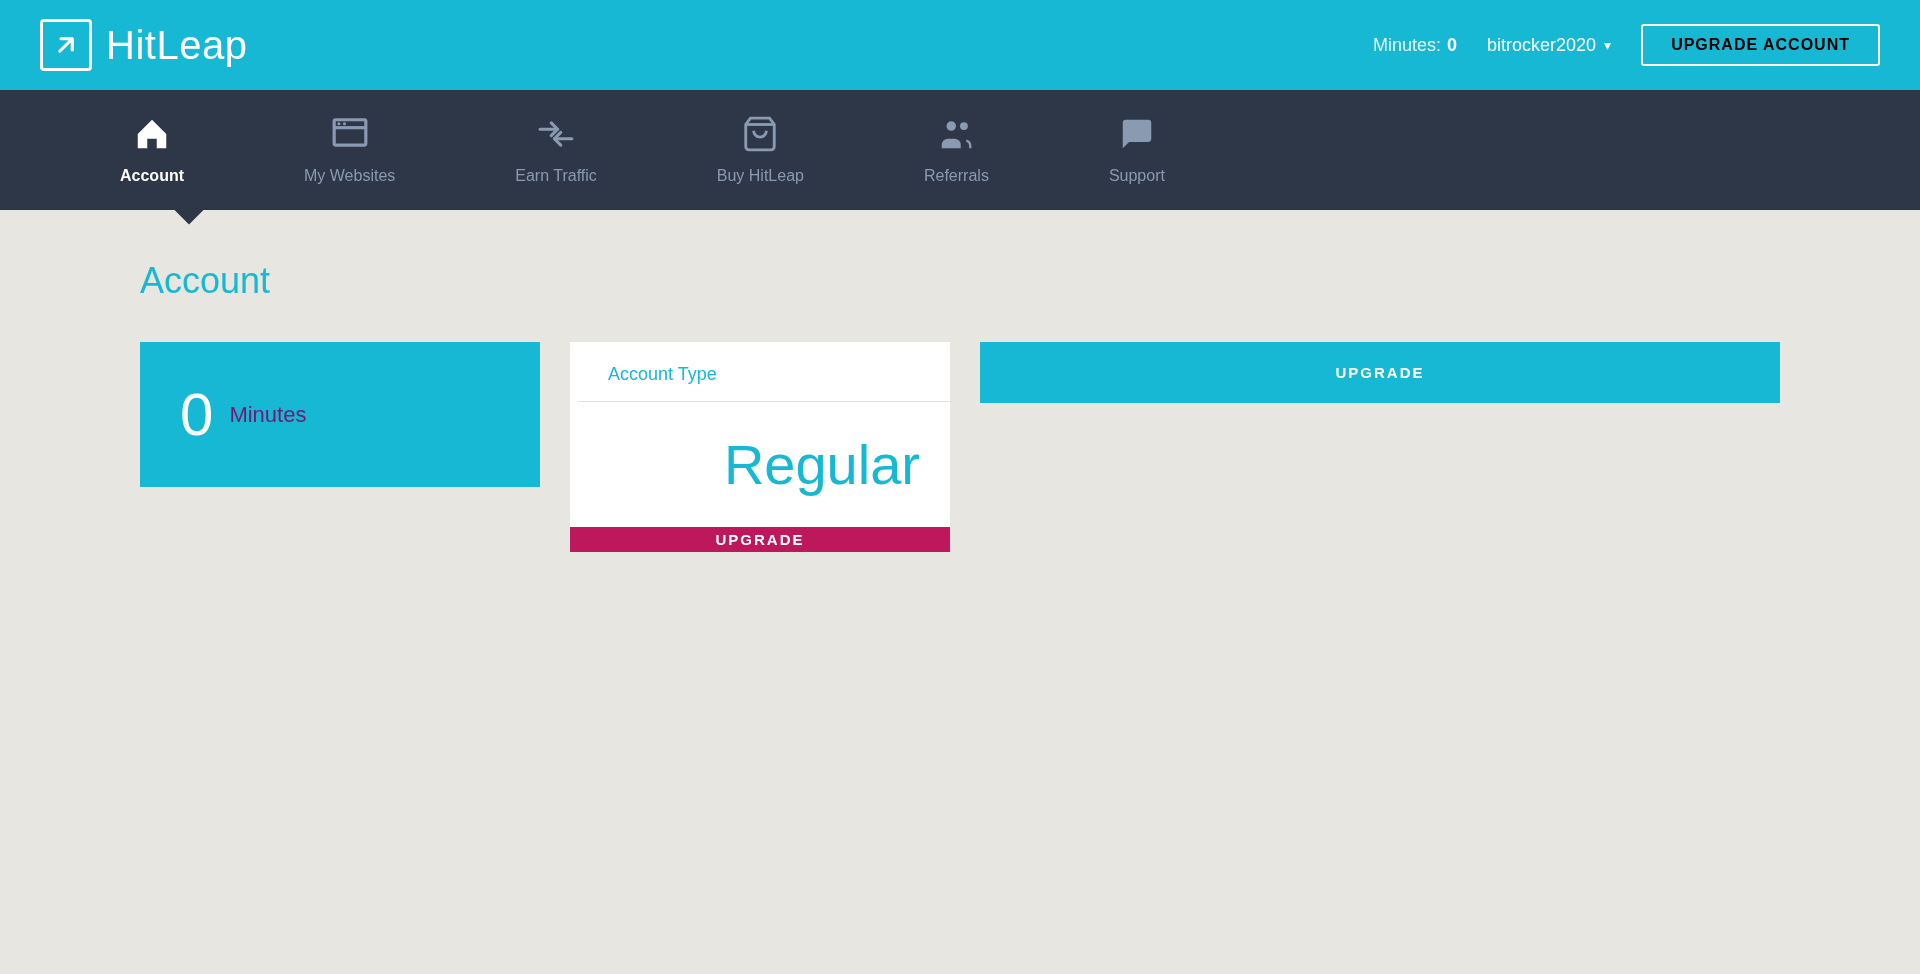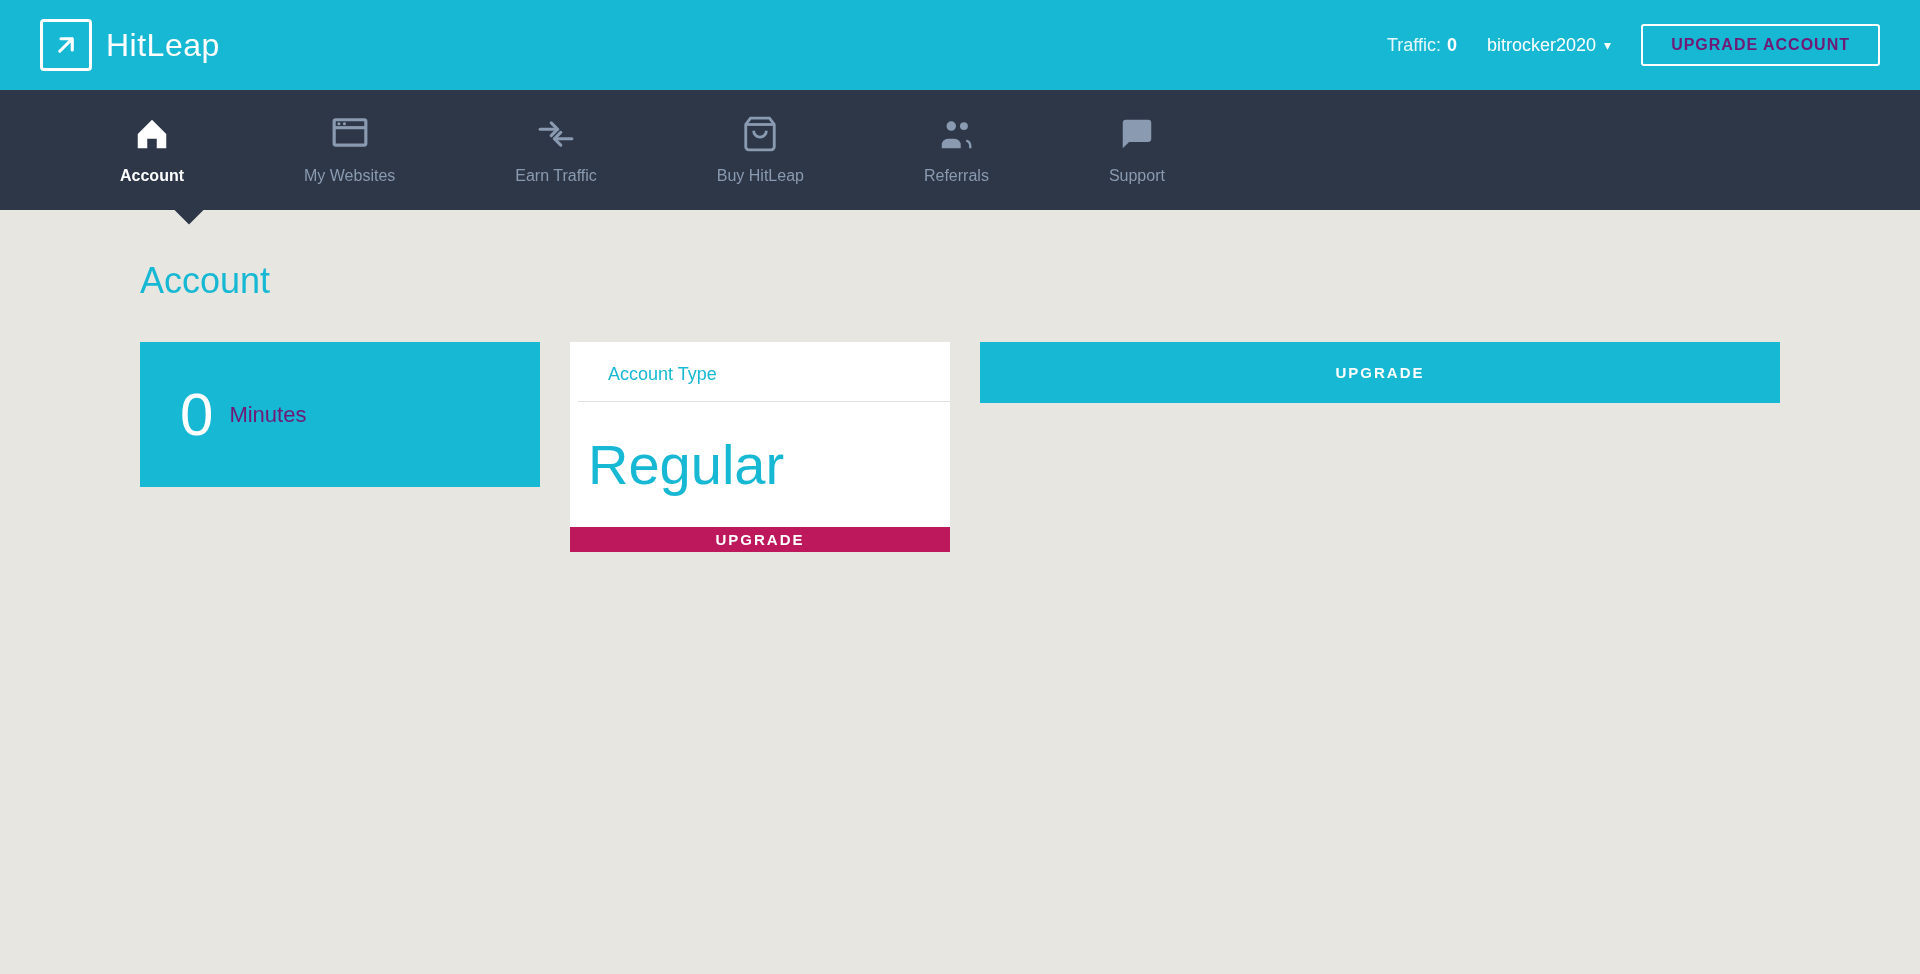--- a/index.html
+++ b/index.html
@@ -28,21 +28,21 @@
       align-items: center;
       justify-content: center;
     }
     .logo-icon svg {
       width: 30px;
       height: 30px;
       fill: white;
     }
     .logo-text {
       color: white;
-      font-size: 32px;
+      font-size: 40px;
       font-weight: 400;
       letter-spacing: 0.5px;
     }
     .header-right {
       display: flex;
       align-items: center;
       gap: 30px;
     }
     .minutes-label {
       color: white;
@@ -65,21 +65,21 @@
       color: white;
       font-size: 18px;
     }
     .chevron-icon {
       color: white;
       font-size: 14px;
     }
     .upgrade-btn {
       border: 2px solid white;
       background: transparent;
-      color: #701a75;
+      color: #000000;
       padding: 10px 28px;
       font-size: 16px;
       font-weight: 700;
       letter-spacing: 1px;
       cursor: pointer;
       border-radius: 3px;
     }
 
     
     .nav {
@@ -193,22 +193,22 @@
     }
     .account-type-header {
       padding: 22px 30px 16px;
       color: #17b8d4;
       font-size: 18px;
       font-weight: 400;
       border-bottom: 1px solid #e0e0e0;
       margin-left: 8px;
     }
     .account-type-body {
-      padding: 30px 18px 0;
-      text-align: left;
+      padding: 30px 30px 0;
+      text-align: right;
     }
     .account-type-value {
       color: #17b8d4;
       font-size: 56px;
       font-weight: 300;
       margin-bottom: 30px;
     }
     .upgrade-account-btn {
       background: #be185d;
       color: white;
@@ -257,21 +257,21 @@
   <div class="logo-area">
     <div class="logo-icon">
       <svg viewBox="0 0 24 24" xmlns="http://www.w3.org/2000/svg">
         <path d="M7 17L17 7M17 7H8M17 7V16" stroke="white" stroke-width="2.5" stroke-linecap="round" stroke-linejoin="round" fill="none"></path>
       </svg>
     </div>
     <span class="logo-text">HitLeap</span>
   </div>
   <div class="header-right">
     <span>
-      <span class="minutes-label">Traffic:</span><span class="minutes-value">0</span>
+      <span class="minutes-label">Minutes:</span><span class="minutes-value">0</span>
     </span>
     <div class="username-area">
       <span class="username-text">bitrocker2020</span>
       <span class="chevron-icon">▾</span>
     </div>
     <button class="upgrade-btn">UPGRADE ACCOUNT</button>
   </div>
 </header>
 
 <nav class="nav">

